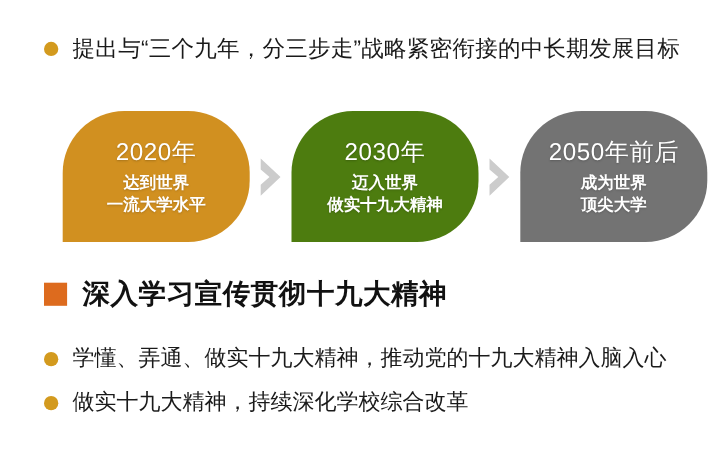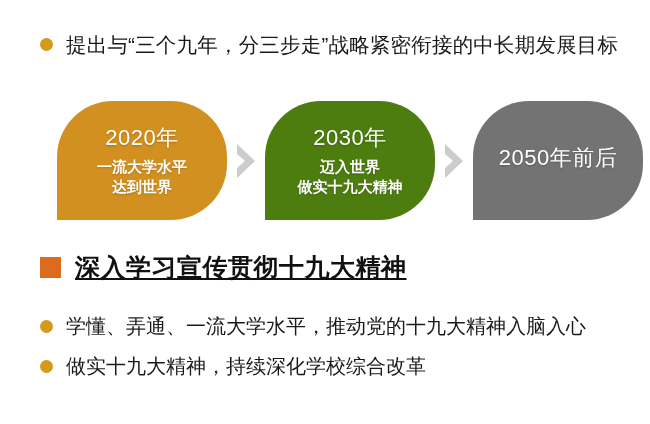--- a/index.html
+++ b/index.html
@@ -117,21 +117,20 @@
     flex: 0 0 auto;
   }
   .section-title {
     font-size: 25px;
     line-height: 30px;
     font-weight: 700;
     color: #111111;
     margin-left: 14px;
     letter-spacing: 0.5px;
     white-space: nowrap;
-    text-decoration: underline;
   }
 
   
   .bullet-list {
     position: absolute;
     left: 40px;
     top: 312px;
     width: 600px;
   }
   .bullet-row {
@@ -157,22 +156,22 @@
   <div class="headline-row">
     <div class="dot-bullet" style="background: rgb(211, 154, 30);"></div>
     <div class="headline-text">提出与“三个九年，分三步走”战略紧密衔接的中长期发展目标</div>
   </div>
 
   <div class="timeline">
 
     <div class="stage" id="stage-0" style="background: rgb(209, 144, 32);">
       <div class="stage-year">2020年</div>
       <div class="stage-desc">
+        <span>达到世界</span>
         <span>一流大学水平</span>
-        <span>达到世界</span>
       </div>
     </div>
 
     <div class="chev">
       <svg width="22" height="38" viewBox="0 0 22 38" aria-hidden="true">
         <polygon points="2,2 20,19 2,36 2,26 10,19 2,12" fill="#cccccc"></polygon>
       </svg>
     </div>
 
     <div class="stage" id="stage-1" style="background: #4d7c0f;">
@@ -184,34 +183,38 @@
     </div>
 
     <div class="chev">
       <svg width="22" height="38" viewBox="0 0 22 38" aria-hidden="true">
         <polygon points="2,2 20,19 2,36 2,26 10,19 2,12" fill="#cccccc"></polygon>
       </svg>
     </div>
 
     <div class="stage" id="stage-2" style="background: #737373;">
       <div class="stage-year">2050年前后</div>
+      <div class="stage-desc">
+        <span>成为世界</span>
+        <span>顶尖大学</span>
+      </div>
     </div>
 
   </div>
 
   <div class="section-head">
     <div class="square-bullet" style="background: rgb(221, 107, 30);"></div>
     <div class="section-title">深入学习宣传贯彻十九大精神</div>
   </div>
 
   <div class="bullet-list">
 
     <div class="bullet-row">
       <div class="dot-bullet" style="background: rgb(211, 154, 30);"></div>
-      <div class="bullet-text">学懂、弄通、一流大学水平，推动党的十九大精神入脑入心</div>
+      <div class="bullet-text">学懂、弄通、做实十九大精神，推动党的十九大精神入脑入心</div>
     </div>
 
 
     <div class="bullet-row">
       <div class="dot-bullet" style="background: rgb(211, 154, 30);"></div>
       <div class="bullet-text">做实十九大精神，持续深化学校综合改革</div>
     </div>
 
   </div>
 

